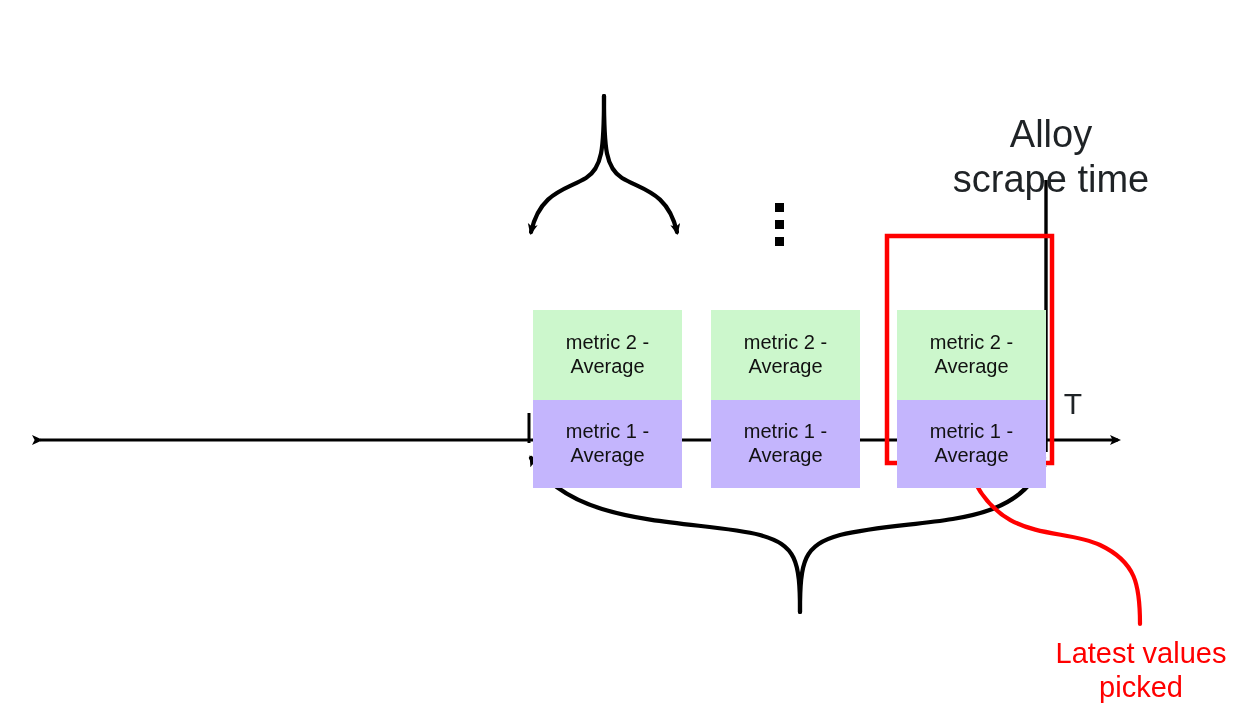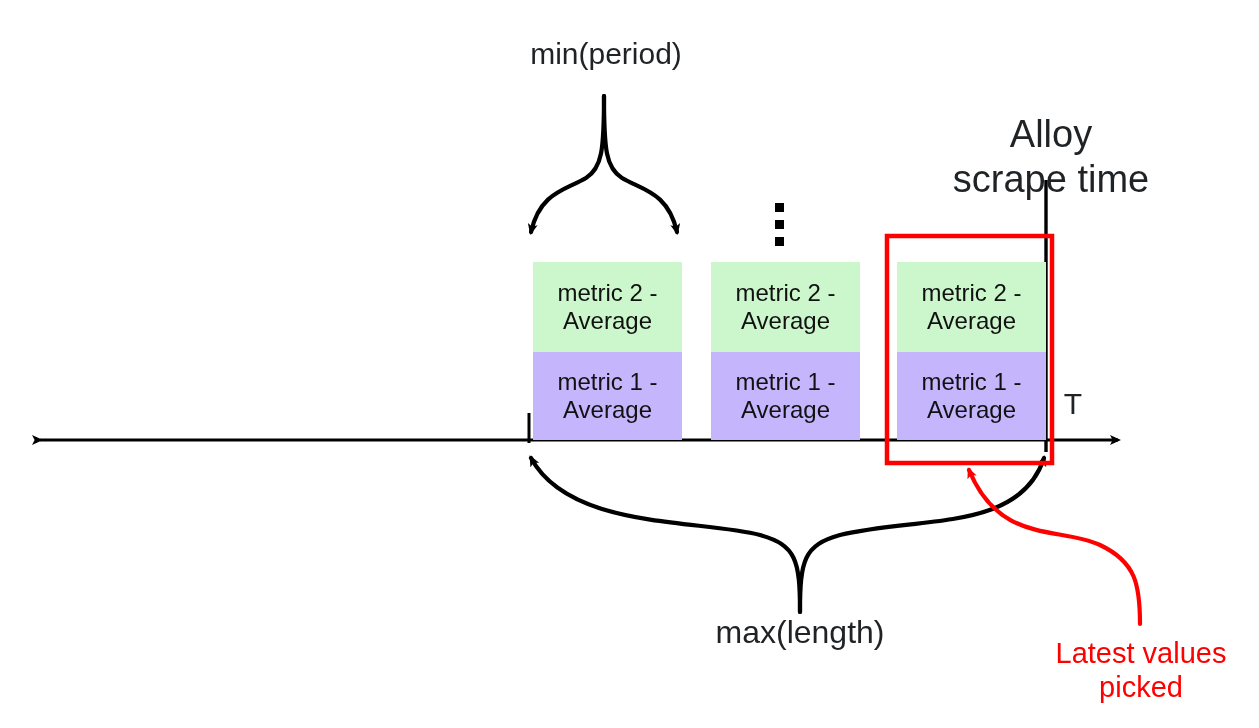--- a/index.html
+++ b/index.html
@@ -4,21 +4,21 @@
 <style>
   html,body{margin:0;padding:0;background:#ffffff;}
   body{width:1259px;height:728px;overflow:hidden;
        font-family:"Liberation Sans", sans-serif;}
   #stage{position:relative;width:1259px;height:728px;background:#ffffff;}
   #svg-layer{position:absolute;left:0;top:0;width:1259px;height:728px;}
 
   .metric-box{position:absolute;box-sizing:border-box;}
   .cell{position:absolute;left:0;width:100%;display:flex;align-items:center;
         justify-content:center;text-align:center;line-height:1.18;
-        font-size:24px;color:#111111;}
+        font-size:20px;color:#111111;margin-top:48px;}
   .cell-top{top:0;height:90px;background:#ccf7cc;}
   .cell-bot{top:90px;height:88px;background:#c4b5fd;}
 
   .lbl{position:absolute;text-align:center;color:#1f2326;line-height:1.18;
        white-space:pre-line;}
   .lbl-min{left:456px;top:36px;width:300px;font-size:30px;}
   .lbl-alloy{left:906px;top:112px;width:290px;font-size:38px;}
   .lbl-max{left:570px;top:614px;width:460px;font-size:32px;}
   .lbl-t{left:1048px;top:386px;width:50px;font-size:30px;}
   .lbl-latest{left:1026px;top:636px;width:230px;font-size:29px;color:#ff0000;}
@@ -87,25 +87,23 @@
 Average</div>
   </div>
 
   <div class="metric-box" style="left:897px;top:262px;width:149px;height:178px;">
     <div class="cell cell-top">metric 2 -
 Average</div>
     <div class="cell cell-bot">metric 1 -
 Average</div>
   </div>
 
-  <div class="lbl lbl-min">min(period)</div>
 
   <div class="lbl lbl-alloy">Alloy
 scrape time</div>
 
-  <div class="lbl lbl-max">max(length)</div>
 
   <div class="lbl lbl-t">T</div>
 
   <div class="lbl lbl-latest">Latest values
 picked</div>
 
 </div>
 
 </body></html>

